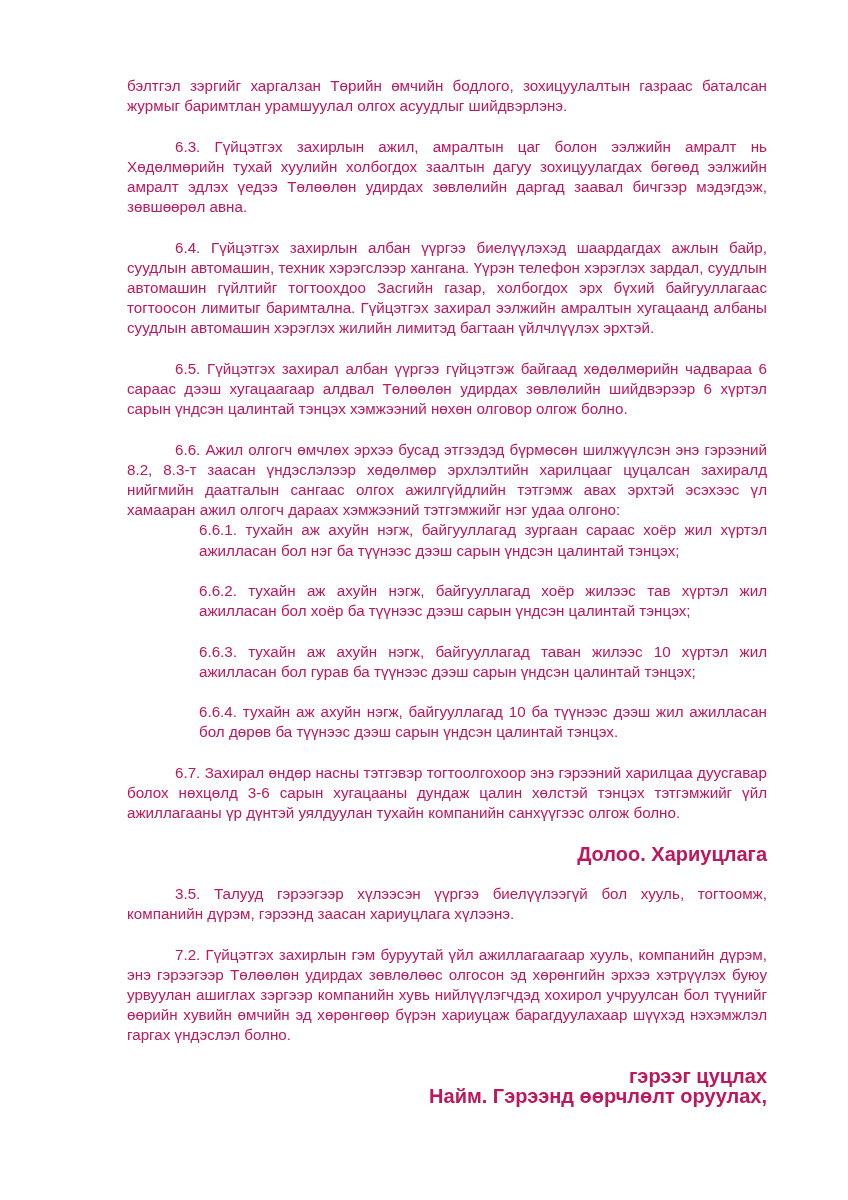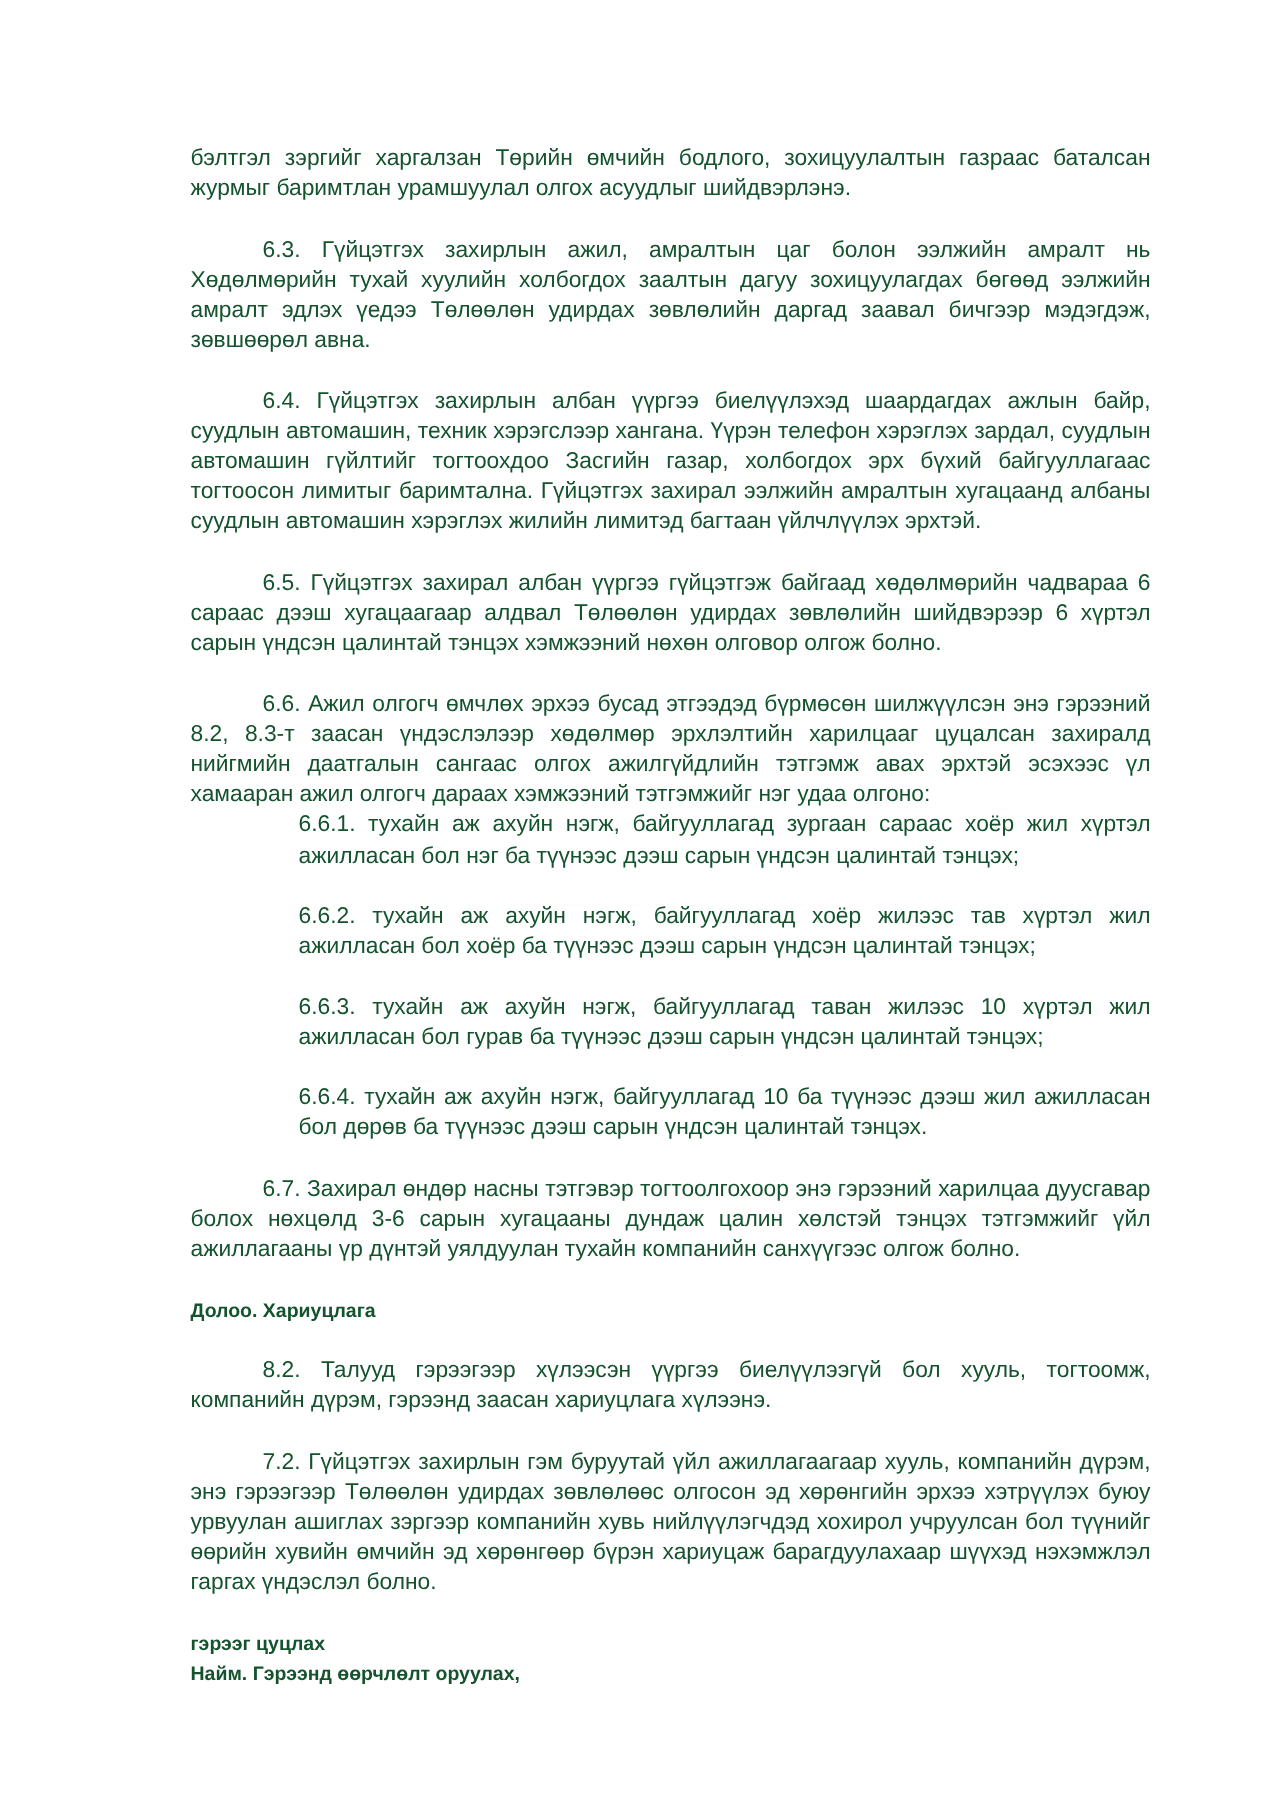--- a/index.html
+++ b/index.html
@@ -1,46 +1,46 @@
 <!DOCTYPE html>
 <html><head>
 <meta charset="utf-8">
 <style>
   html, body { margin: 0; padding: 0; background: #ffffff; }
   body { width: 848px; height: 1200px; position: relative; overflow: hidden; }
   .page {
-    position: absolute; left: 127px; top: 96px; width: 640px;
+    position: absolute; left: 127px; top: 76px; width: 640px;
     font-family: "Liberation Sans", sans-serif;
-    font-size: 15.2px; line-height: 20.2px; color: #14532d;
+    font-size: 15.2px; line-height: 20.2px; color: #be185d;
   }
   p { margin: 0 0 20.2px 0; text-align: justify; }
   p.indent { text-indent: 48px; }
   p.sub { margin-left: 72px; }
   h2 {
-    margin: 0 0 20.2px 0; font-size: 13px; line-height: 20.2px; font-weight: bold;
-    text-align: left; font-family: "Liberation Sans", sans-serif;
+    margin: 0 0 20.2px 0; font-size: 20px; line-height: 20.2px; font-weight: bold;
+    text-align: right; font-family: "Liberation Sans", sans-serif;
   }
   h2 span { display: block; }
 </style>
 </head>
 <body>
 
 <div class="page">
   <p>бэлтгэл зэргийг харгалзан Төрийн өмчийн бодлого, зохицуулалтын газраас баталсан журмыг баримтлан урамшуулал олгох асуудлыг шийдвэрлэнэ.</p>
   <p class="indent">6.3. Гүйцэтгэх захирлын ажил, амралтын цаг болон ээлжийн амралт нь Хөдөлмөрийн тухай хуулийн холбогдох заалтын дагуу зохицуулагдах бөгөөд ээлжийн амралт эдлэх үедээ Төлөөлөн удирдах зөвлөлийн даргад заавал бичгээр мэдэгдэж, зөвшөөрөл авна.</p>
   <p class="indent">6.4. Гүйцэтгэх захирлын албан үүргээ биелүүлэхэд шаардагдах ажлын байр, суудлын автомашин, техник хэрэгслээр хангана. Үүрэн телефон хэрэглэх зардал, суудлын автомашин гүйлтийг тогтоохдоо Засгийн газар, холбогдох эрх бүхий байгууллагаас тогтоосон лимитыг баримтална. Гүйцэтгэх захирал ээлжийн амралтын хугацаанд албаны суудлын автомашин хэрэглэх жилийн лимитэд багтаан үйлчлүүлэх эрхтэй.</p>
   <p class="indent">6.5. Гүйцэтгэх захирал албан үүргээ гүйцэтгэж байгаад хөдөлмөрийн чадвараа 6 сараас дээш хугацаагаар алдвал Төлөөлөн удирдах зөвлөлийн шийдвэрээр 6 хүртэл сарын үндсэн цалинтай тэнцэх хэмжээний нөхөн олговор олгож болно.</p>
   <p class="indent" style="margin-bottom:0">6.6. Ажил олгогч өмчлөх эрхээ бусад этгээдэд бүрмөсөн шилжүүлсэн энэ гэрээний 8.2, 8.3-т заасан үндэслэлээр хөдөлмөр эрхлэлтийн харилцааг цуцалсан захиралд нийгмийн даатгалын сангаас олгох ажилгүйдлийн тэтгэмж авах эрхтэй эсэхээс үл хамааран ажил олгогч дараах хэмжээний тэтгэмжийг нэг удаа олгоно:</p>
   <p class="sub">6.6.1. тухайн аж ахуйн нэгж, байгууллагад зургаан сараас хоёр жил хүртэл ажилласан бол нэг ба түүнээс дээш сарын үндсэн цалинтай тэнцэх;</p>
   <p class="sub">6.6.2. тухайн аж ахуйн нэгж, байгууллагад хоёр жилээс тав хүртэл жил ажилласан бол хоёр ба түүнээс дээш сарын үндсэн цалинтай тэнцэх;</p>
   <p class="sub">6.6.3. тухайн аж ахуйн нэгж, байгууллагад таван жилээс 10 хүртэл жил ажилласан бол гурав ба түүнээс дээш сарын үндсэн цалинтай тэнцэх;</p>
   <p class="sub">6.6.4. тухайн аж ахуйн нэгж, байгууллагад 10 ба түүнээс дээш жил ажилласан бол дөрөв ба түүнээс дээш сарын үндсэн цалинтай тэнцэх.</p>
   <p class="indent">6.7. Захирал өндөр насны тэтгэвэр тогтоолгохоор энэ гэрээний харилцаа дуусгавар болох нөхцөлд 3-6 сарын хугацааны дундаж цалин хөлстэй тэнцэх тэтгэмжийг үйл ажиллагааны үр дүнтэй уялдуулан тухайн компанийн санхүүгээс олгож болно.</p>
 
   <h2>Долоо. Хариуцлага</h2>
-  <p class="indent">8.2. Талууд гэрээгээр хүлээсэн үүргээ биелүүлээгүй бол хууль, тогтоомж, компанийн дүрэм, гэрээнд заасан хариуцлага хүлээнэ.</p>
+  <p class="indent">3.5. Талууд гэрээгээр хүлээсэн үүргээ биелүүлээгүй бол хууль, тогтоомж, компанийн дүрэм, гэрээнд заасан хариуцлага хүлээнэ.</p>
   <p class="indent">7.2. Гүйцэтгэх захирлын гэм буруутай үйл ажиллагаагаар хууль, компанийн дүрэм, энэ гэрээгээр Төлөөлөн удирдах зөвлөлөөс олгосон эд хөрөнгийн эрхээ хэтрүүлэх буюу урвуулан ашиглах зэргээр компанийн хувь нийлүүлэгчдэд хохирол учруулсан бол түүнийг өөрийн хувийн өмчийн эд хөрөнгөөр бүрэн хариуцаж барагдуулахаар шүүхэд нэхэмжлэл гаргах үндэслэл болно.</p>
 
   <h2>
     <span>гэрээг цуцлах</span>
     <span>Найм. Гэрээнд өөрчлөлт оруулах,</span>
   </h2>
 </div>
 
 </body></html>

